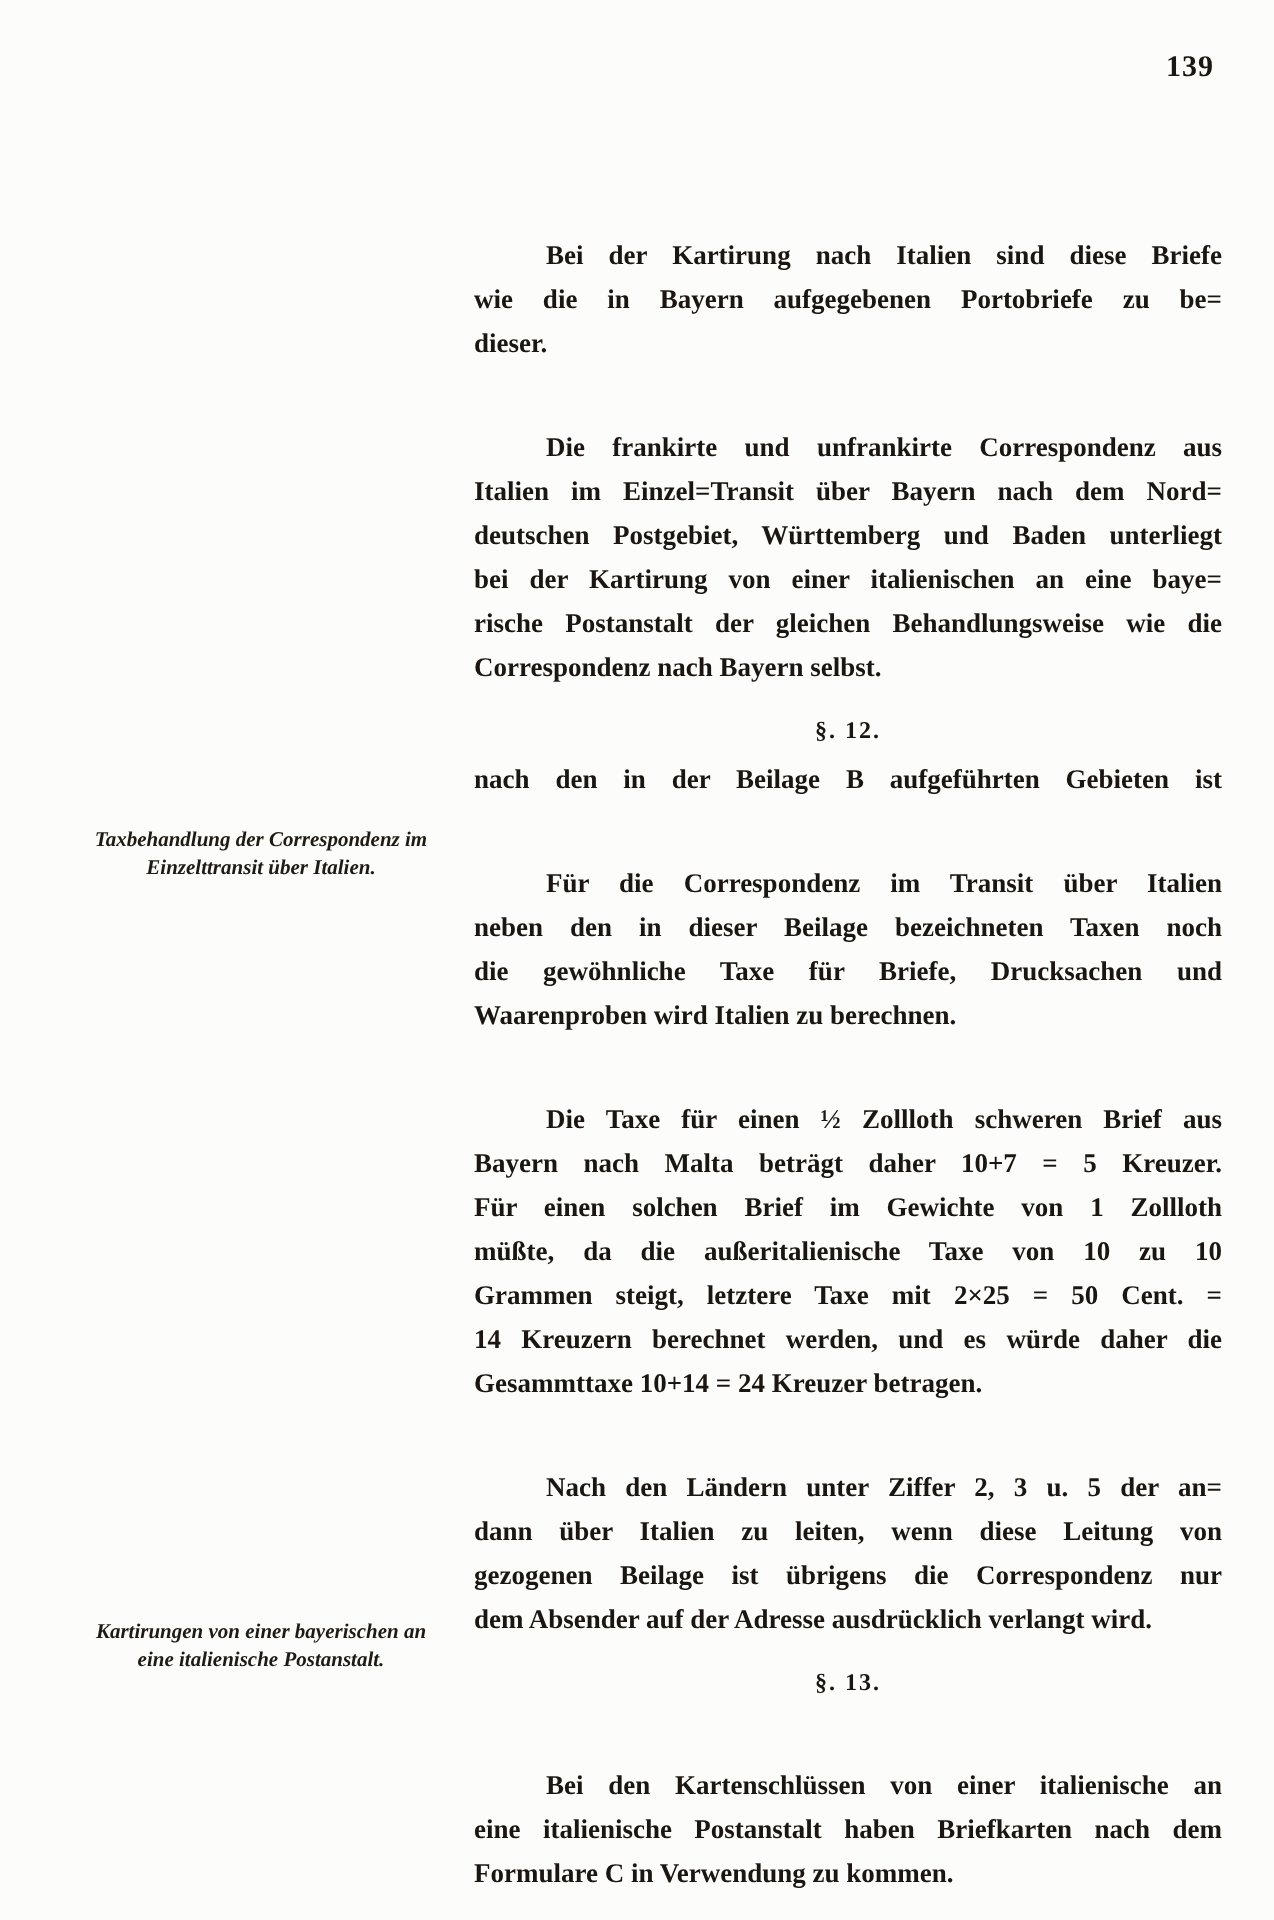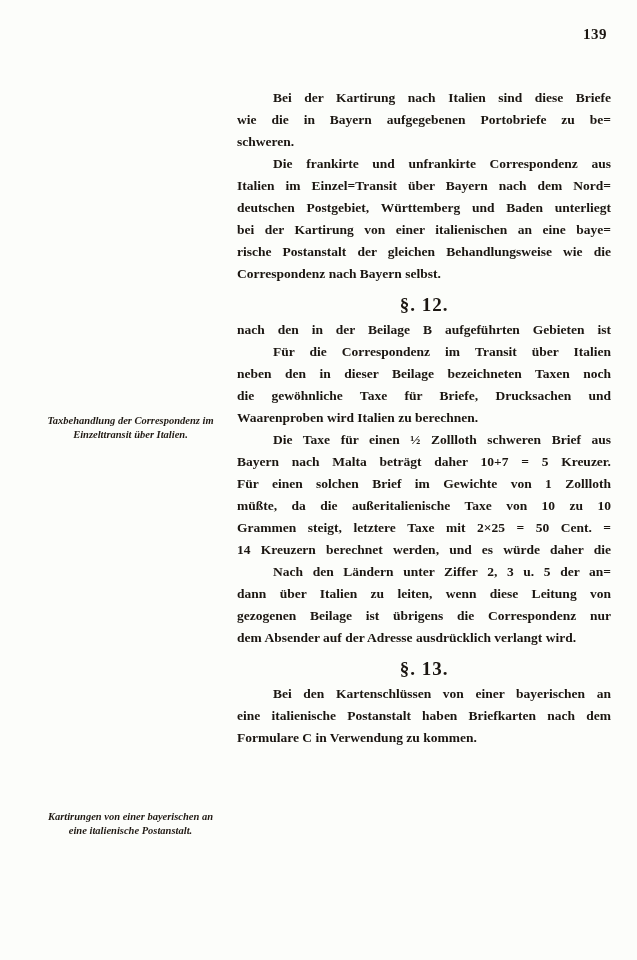--- a/index.html
+++ b/index.html
@@ -18,27 +18,27 @@
   }
   .main{
     position:absolute;left:237px;top:87px;width:374px;
     font-size:13.5px;font-weight:700;line-height:22px;
   }
   .ln{
     text-align:justify;
     text-align-last:justify;
     height:22px;
   }
-  .ln.first{ text-indent:36px; }
+  .ln.first{ text-indent:36px;margin-top:30px; }
   .ln.end{ text-align-last:left; }
   .heading{
     text-align-last:center;
     height:22px;
     margin-top:9px;margin-bottom:3px;
-    font-size:19px;letter-spacing:1px;font-weight:700;
+    font-size:12px;letter-spacing:1px;font-weight:700;
   }
   .note{
     position:absolute;left:28px;width:205px;
     text-align:center;
     font-size:10.5px;line-height:14px;font-weight:700;
     color:#201a14;
     font-style:italic;
   }
   .note1{ top:414px; }
   .note2{ top:810px; }
@@ -58,21 +58,21 @@
   <div class="note note2">
     <div>Kartirungen von einer bayerischen an</div>
     <div>eine italienische Postanstalt.</div>
   </div>
 
   <div class="main">
 
     <div>
       <div class="ln first">Bei der Kartirung nach Italien sind diese Briefe</div>
       <div class="ln">wie die in Bayern aufgegebenen Portobriefe zu be=</div>
-      <div class="ln end">schweren.</div>
+      <div class="ln end">dieser.</div>
     </div>
 
     <div>
       <div class="ln first">Die frankirte und unfrankirte Correspondenz aus</div>
       <div class="ln">Italien im Einzel=Transit über Bayern nach dem Nord=</div>
       <div class="ln">deutschen Postgebiet, Württemberg und Baden unterliegt</div>
       <div class="ln">bei der Kartirung von einer italienischen an eine baye=</div>
       <div class="ln">rische Postanstalt der gleichen Behandlungsweise wie die</div>
       <div class="ln end">Correspondenz nach Bayern selbst.</div>
     </div>
@@ -88,31 +88,32 @@
       <div class="ln end">Waarenproben wird Italien zu berechnen.</div>
     </div>
 
     <div>
       <div class="ln first">Die Taxe für einen ½ Zollloth schweren Brief aus</div>
       <div class="ln">Bayern nach Malta beträgt daher 10+7 = 5 Kreuzer.</div>
       <div class="ln">Für einen solchen Brief im Gewichte von 1 Zollloth</div>
       <div class="ln">müßte, da die außeritalienische Taxe von 10 zu 10</div>
       <div class="ln">Grammen steigt, letztere Taxe mit 2×25 = 50 Cent. =</div>
       <div class="ln">14 Kreuzern berechnet werden, und es würde daher die</div>
+      <div class="ln end">Gesammttaxe 10+14 = 24 Kreuzer betragen.</div>
     </div>
 
     <div>
       <div class="ln first">Nach den Ländern unter Ziffer 2, 3 u. 5 der an=</div>
       <div class="ln">dann über Italien zu leiten, wenn diese Leitung von</div>
       <div class="ln">gezogenen Beilage ist übrigens die Correspondenz nur</div>
       <div class="ln end">dem Absender auf der Adresse ausdrücklich verlangt wird.</div>
     </div>
 
     <div class="heading">§. 13.</div>
 
     <div>
-      <div class="ln first">Bei den Kartenschlüssen von einer bayerischen an</div>
+      <div class="ln first">Bei den Kartenschlüssen von einer italienische an</div>
       <div class="ln">eine italienische Postanstalt haben Briefkarten nach dem</div>
       <div class="ln end">Formulare C in Verwendung zu kommen.</div>
     </div>
 
   </div>
 </div>
 
 </body></html>

